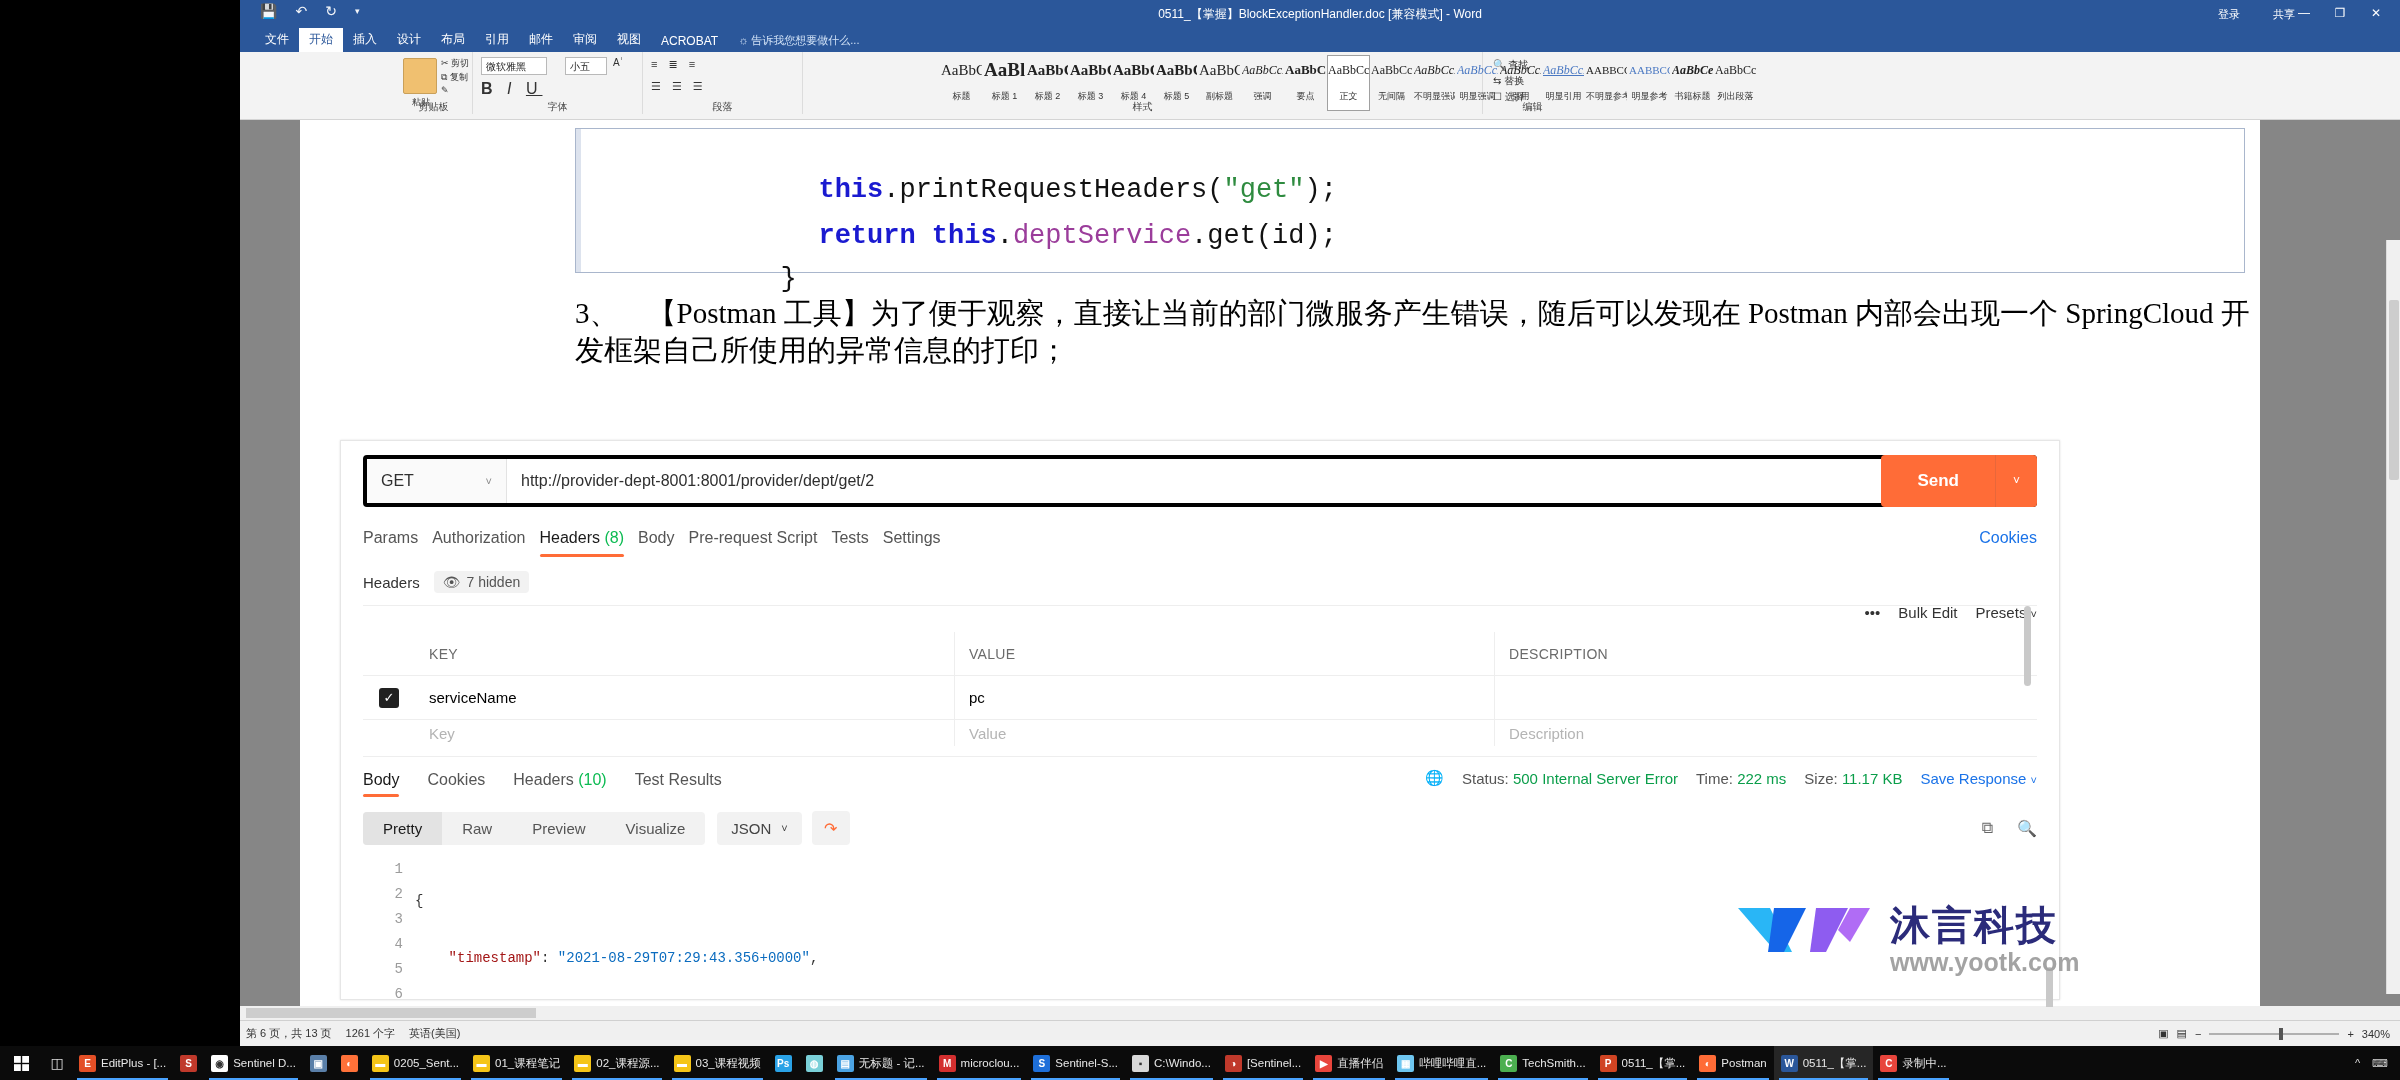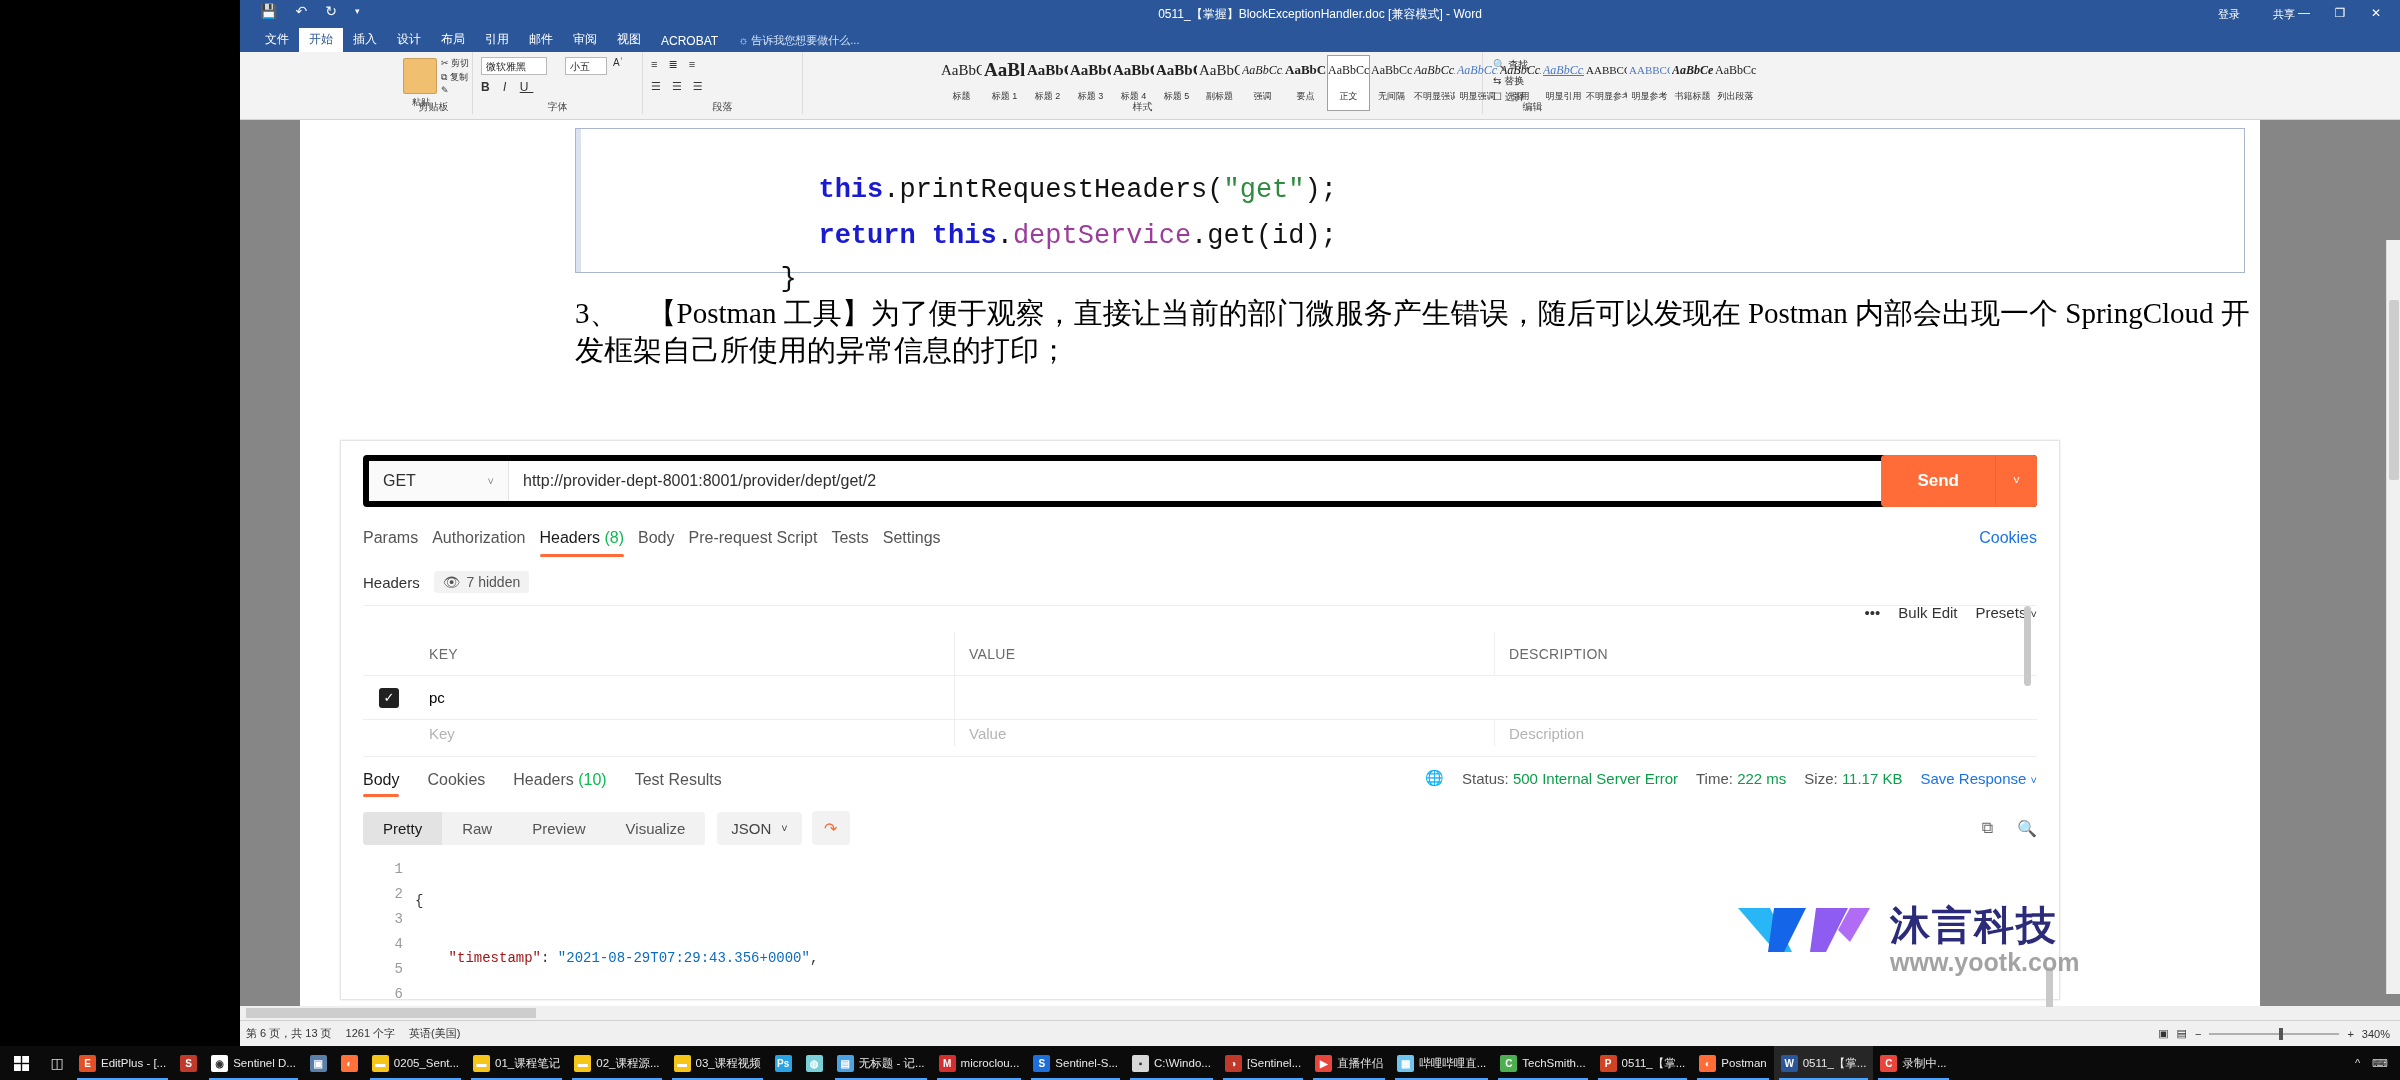--- a/index.html
+++ b/index.html
@@ -47,21 +47,21 @@
 
   .wstatus { position: absolute; left: 0; bottom: 0; width: 100%; height: 26px; background: #f0f0f0; border-top: 1px solid #d0d0d0; font-size: 11px; color: #333; display: flex; align-items: center; }
   .wstatus .left { padding-left: 6px; display: flex; gap: 14px; }
   .wstatus .right { margin-left: auto; display: flex; align-items: center; gap: 8px; padding-right: 10px; }
   .zslider { width: 130px; height: 2px; background: #b0b0b0; position: relative; }
   .zknob { position: absolute; left: 70px; top: -5px; width: 4px; height: 12px; background: #555; }
 
   
   .postman { position: absolute; left: 340px; top: 440px; width: 1720px; height: 560px; background: #fff; border: 1px solid #e6e6e6; box-shadow: 0 0 2px rgba(0,0,0,.12); }
 
-  .url-row { display: flex; align-items: center; height: 52px; margin: 14px 22px 0 22px; border: 6px solid #000000; border-radius: 4px; background: #fff; }
+  .url-row { display: flex; align-items: center; height: 52px; margin: 14px 22px 0 22px; border: 4px solid #000000; border-radius: 4px; background: #fff; }
   .method { width: 140px; height: 100%; display: flex; align-items: center; justify-content: space-between; padding: 0 14px; font-size: 16px; color: #2f2f2f; border-right: 1px solid #e3e3e3; background: #fafafa; border-radius: 4px 0 0 4px; }
   .urlbox { flex: 1; padding: 0 14px; font-size: 16px; color: #2f2f2f; }
   .sendwrap { position: absolute; right: 22px; top: 14px; display: flex; }
   .sendbtn { background: #ff6c37; color: #fff; font-size: 17px; font-weight: bold; padding: 0 36px; height: 52px; display: flex; align-items: center; border-radius: 4px 0 0 4px; }
   .sendcaret { background: #ff6c37; color: #fff; width: 42px; height: 52px; display: flex; align-items: center; justify-content: center; border-left: 1px solid #e8673a; border-radius: 0 4px 4px 0; font-size: 12px; }
 
   .req-tabs { display: flex; align-items: center; gap: 14px; margin: 22px 22px 0 22px; font-size: 16px; color: #555; position: relative; }
   .req-tabs .rt { padding-bottom: 10px; position: relative; white-space: nowrap; }
   .req-tabs .rt.active { color: #1a1a1a; }
   .req-tabs .rt.active:after { content: ""; position: absolute; left: 0; right: 0; bottom: 0; height: 3px; background: #ff6c37; border-radius: 2px; }
@@ -180,21 +180,21 @@
         <div style="position:absolute;left:46px;top:5px;font-size:9px;color:#333">✂ <span>剪切</span></div>
         <div style="position:absolute;left:46px;top:19px;font-size:9px;color:#333">⧉ <span>复制</span></div>
         <div style="position:absolute;left:46px;top:33px;font-size:9px;color:#333">✎</div>
         <div class="rglabel">剪贴板</div>
       </div>
 
       <div class="rgroup" style="left:233px;width:170px">
         <div style="position:absolute;left:8px;top:5px;width:66px;height:18px;border:1px solid #b9b9b9;background:#fff;font-size:10px;padding:2px 4px;color:#222">微软雅黑</div>
         <div style="position:absolute;left:92px;top:5px;width:42px;height:18px;border:1px solid #b9b9b9;background:#fff;font-size:10px;padding:2px 4px;color:#222">小五</div>
         <div style="position:absolute;left:140px;top:5px;font-size:10px;color:#333">Aʿ</div>
-        <div style="position:absolute;left:8px;top:28px;font-size:12px;color:#333;letter-spacing:5px"><b>B</b> <i>I</i> <u>U</u></div>
+        <div style="position:absolute;left:8px;top:28px;font-size:16px;color:#333;letter-spacing:5px"><b>B</b> <i>I</i> <u>U</u></div>
         <div class="rglabel">字体</div>
       </div>
 
       <div class="rgroup" style="left:403px;width:160px">
         <div style="position:absolute;left:8px;top:6px;font-size:11px;color:#333;letter-spacing:4px">≡ ≣ ≡</div>
         <div style="position:absolute;left:8px;top:28px;font-size:11px;color:#333;letter-spacing:4px">☰ ☰ ☰</div>
         <div class="rglabel">段落</div>
       </div>
 
       <div class="rgroup" style="left:563px;width:680px">
@@ -376,20 +376,21 @@
       <div class="hrow" style="border-bottom:1px solid #eee;margin-top:26px">
         <div class="c-check"></div>
         <div class="c-key hcell hhead">KEY</div>
         <div class="c-val hcell hhead">VALUE</div>
         <div class="c-desc hcell hhead">DESCRIPTION</div>
       </div>
       <div class="hrow">
         <div class="c-check">
             <span class="ckbox">✓</span>
           </div>
+        <div class="c-key hcell">serviceName</div>
         <div class="c-val hcell">pc</div>
         <div class="c-desc hcell"></div>
       </div>
       <div class="hrow" style="height:26px;overflow:hidden;border-bottom:none">
         <div class="c-check"></div>
         <div class="c-key hcell muted">Key</div>
         <div class="c-val hcell muted">Value</div>
         <div class="c-desc hcell muted">Description</div>
       </div>
       <div class="scrollv"></div>

